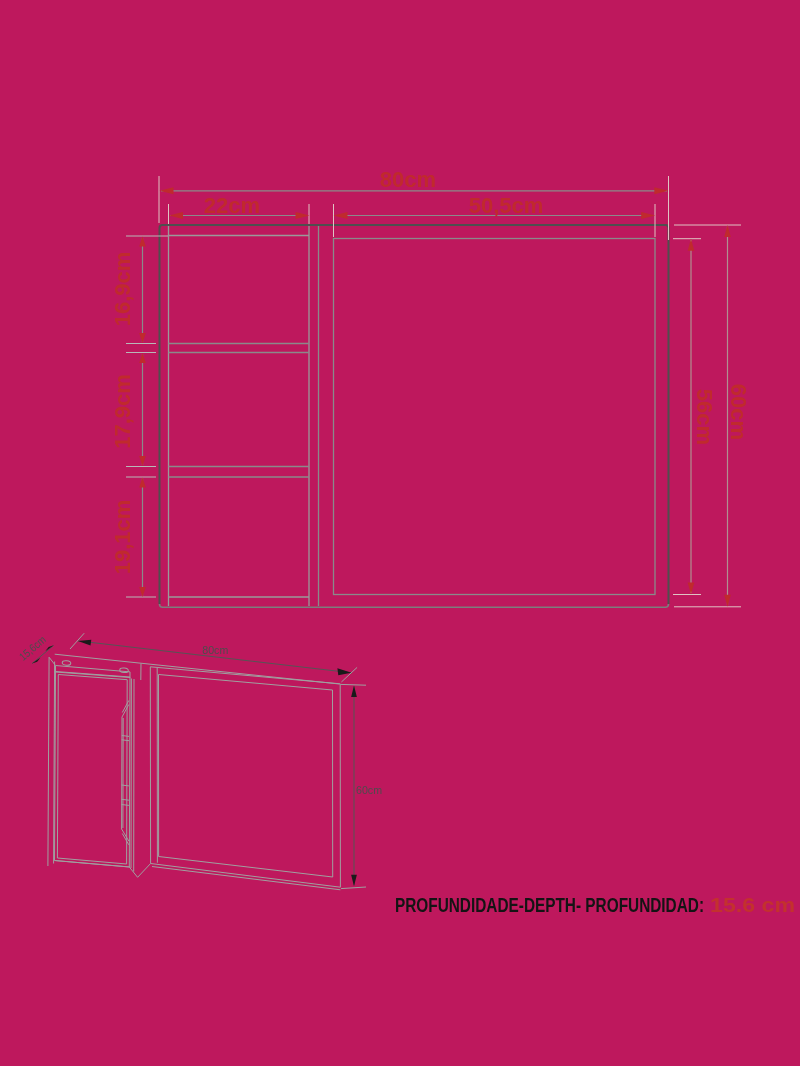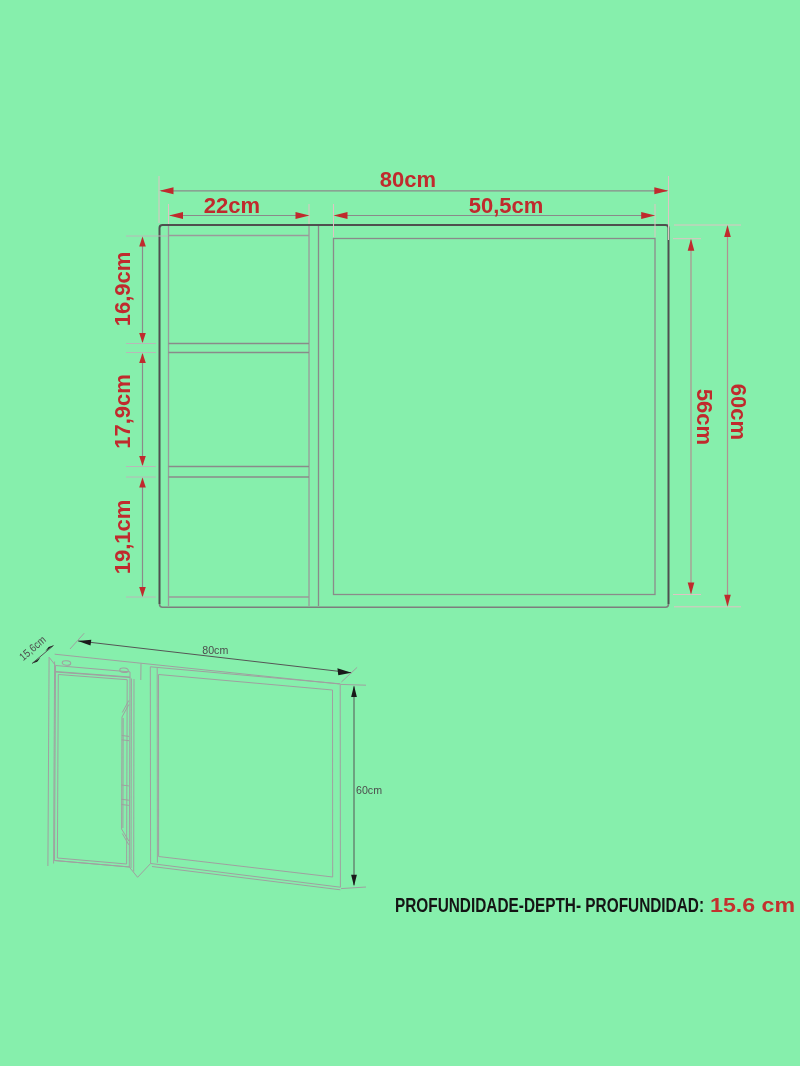--- a/index.html
+++ b/index.html
@@ -1,16 +1,16 @@
 <!DOCTYPE html>
 <html><head>
 <meta charset="utf-8">
 <style>
   html,body{margin:0;padding:0;background:#ffffff;}
-  #page{position:relative;width:800px;height:1066px;background:#86efac;overflow:hidden;
+  #page{position:relative;width:800px;height:1066px;background:#be185d;overflow:hidden;
         font-family:"Liberation Sans", sans-serif;}
   svg{position:absolute;left:0;top:0;}
   .red{fill:#c02a2d;}
   .dimtxt{font:bold 22px "Liberation Sans",sans-serif;fill:#c02a2d;}
   .blktxt{font:11px "Liberation Sans",sans-serif;fill:#4d4d4d;}
 </style>
 </head>
 <body>
 <div id="page">
 <svg width="800" height="1066" viewBox="0 0 800 1066">

